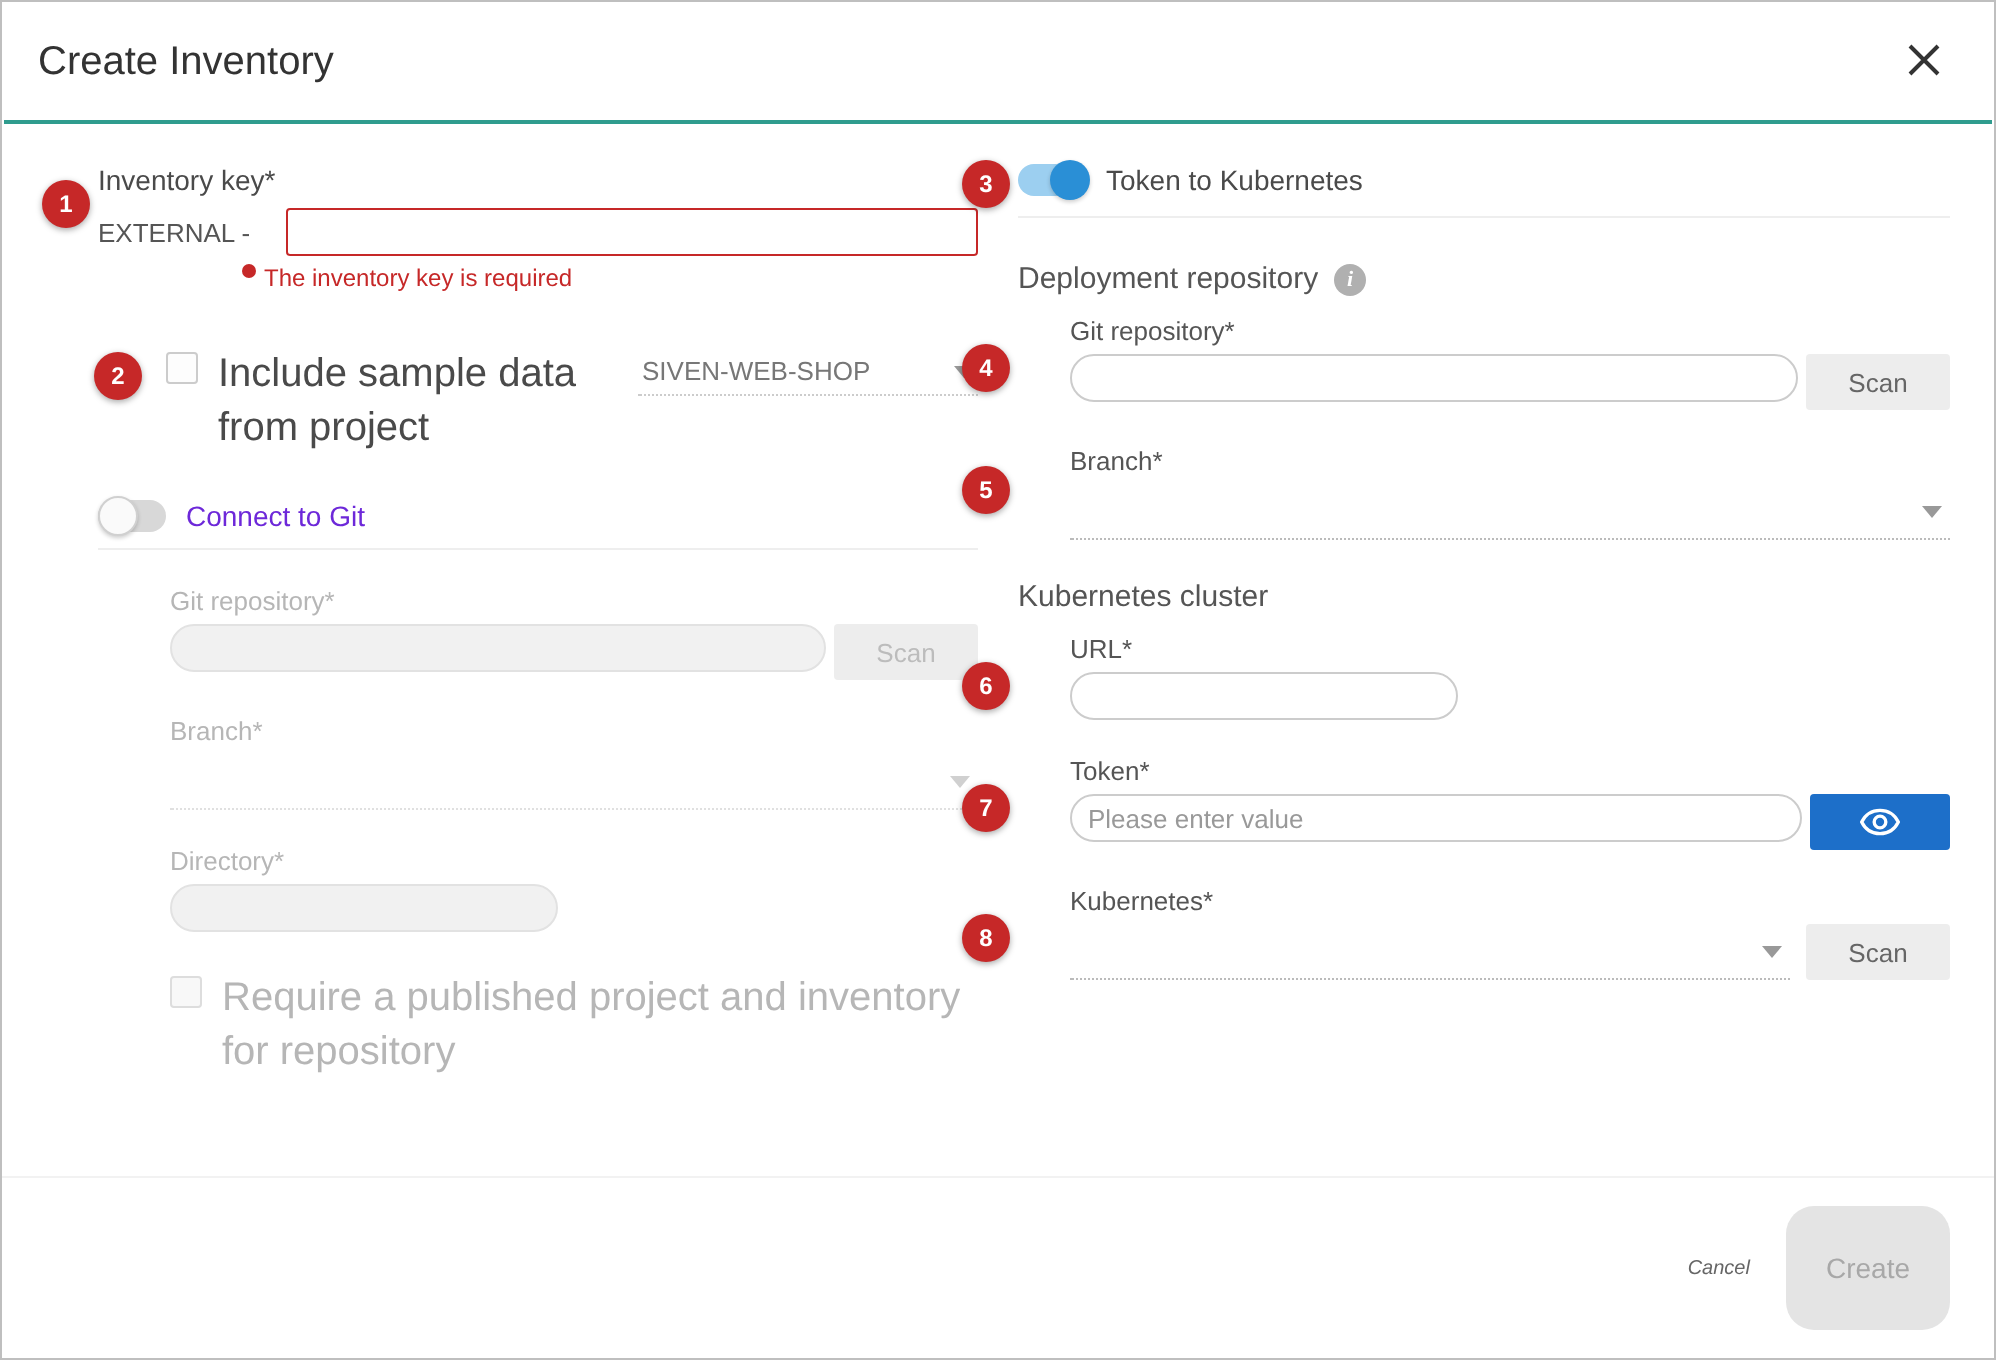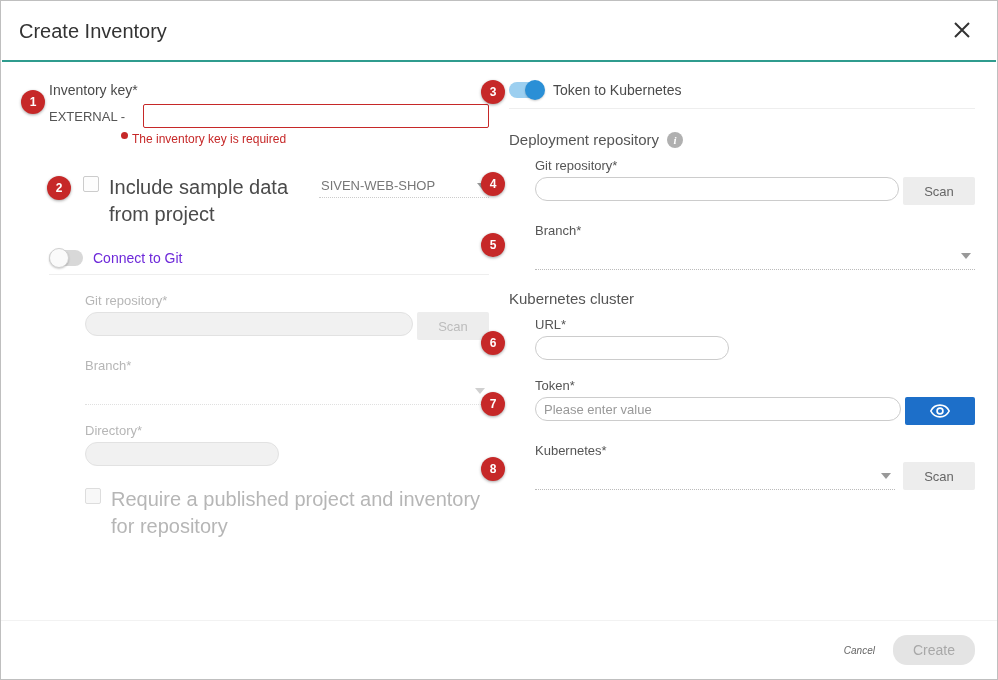--- a/index.html
+++ b/index.html
@@ -48,21 +48,21 @@
   .dotted-select { height: 28px; border: none; border-bottom: 1px dotted #bbb; display: flex; align-items: center; justify-content: flex-end; padding: 0 4px; }
   .dotted-select.disabled { border-bottom-color: #e0e0e0; }
   .eye-btn { width: 70px; height: 28px; background: #1d6fc9; border: none; border-radius: 2px; margin-left: 4px; display: flex; align-items: center; justify-content: center; cursor: pointer; }
   .eye-btn svg { width: 20px; height: 14px; fill: none; stroke: #fff; stroke-width: 2; }
   .token-input::placeholder { color: #999; font-size: 13px; }
   .ns-row { display: flex; align-items: flex-end; gap: 4px; }
   .ns-select { flex: 1; }
   .col-right .subhead, .col-right .field-label { color: #555; }
   .footer { position: absolute; bottom: 0; left: 0; right: 0; padding: 14px 22px; display: flex; justify-content: flex-end; align-items: center; gap: 18px; background: #fff; border-top: 1px solid #f2f2f2; }
   .btn-cancel { background: none; border: none; color: #666; font-size: 10px; cursor: pointer; font-style: italic; }
-  .btn-create { background: #e4e4e4; color: #a8a8a8; border: none; border-radius: 14px; padding: 7px 20px; font-size: 14px; cursor: default; }
+  .btn-create { background: #e4e4e4; color: #a8a8a8; border: none; border-radius: 14px; padding: 23px 20px; font-size: 14px; cursor: default; }
   .badge { position: absolute; width: 24px; height: 24px; border-radius: 50%; background: #c62828; color: #fff; font-size: 12px; font-weight: 600; display: flex; align-items: center; justify-content: center; box-shadow: 0 1px 3px rgba(0,0,0,0.35); z-index: 10; }
   .subsection-indent { margin-left: 26px; }
 </style>
 </head>
 <body>
 
 <div class="header">
   <h1>Create Inventory</h1>
   <button class="close-btn">
     <svg viewBox="0 0 18 18">

